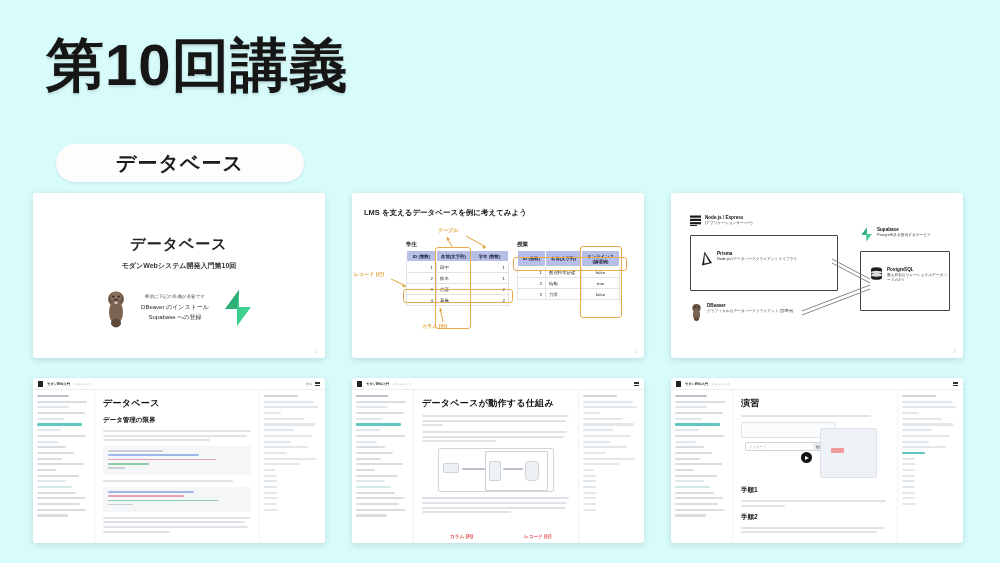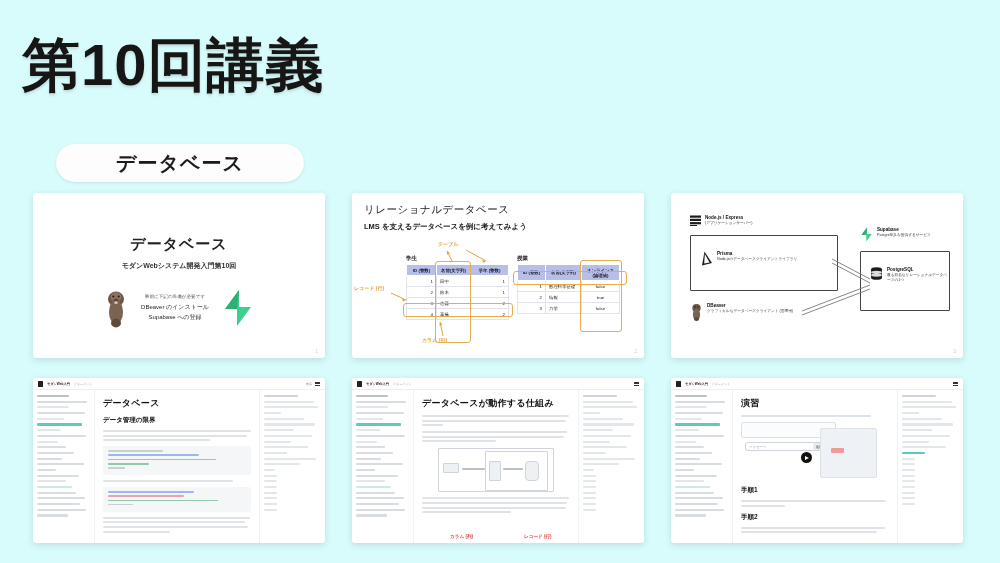--- a/index.html
+++ b/index.html
@@ -6,21 +6,21 @@
   html, body {
     width: 1000px; height: 563px;
     background: #d8fbfb;
     font-family: "Liberation Sans", "DejaVu Sans", sans-serif;
     overflow: hidden;
   }
   .page { position: relative; width: 1000px; height: 563px; background: #d8fbfb; }
 
   
   .hero-title {
-    position: absolute; left: 22px; top: 32px;
+    position: absolute; left: 46px; top: 32px;
     font-size: 58px; font-weight: 700; letter-spacing: 1px;
     color: #161616; line-height: 1.15;
     text-shadow: 0 2px 3px rgba(0,0,0,.13);
   }
   .hero-badge {
     position: absolute; left: 56px; top: 144px;
     width: 248px; height: 38px;
     background: #fdfdfd; border-radius: 19px;
     display: flex; align-items: center; justify-content: center;
     box-shadow: 0 1px 3px rgba(0,0,0,.10);
@@ -156,21 +156,20 @@
         </div>
         <svg class="supa-logo" viewBox="0 0 34 38">
           <path d="M18 1 L4 20 h12 v17 L30 18 H18 Z" fill="#3ecf8e"></path>
           <path d="M18 1 L4 20 h12 Z" fill="#2fae76"></path>
         </svg>
       </div>
       <div class="pagenum">1</div>
     </div>
 
     <div class="card s2">
-      <div class="s2-title">リレーショナルデータベース</div>
       <div class="s2-sub">LMS を支えるデータベースを例に考えてみよう</div>
 
       <div class="s2-stage">
 
         <div class="anno" style="left:74px; top:0px;">テーブル</div>
         <div class="anno" style="left:-10px; top:44px;">レコード (行)</div>
         <div class="anno" style="left:58px; top:96px;">カラム (列)</div>
 
         <svg class="arrow" style="left:82px; top:7px;" width="30" height="14">
           <path d="M6 13 L1 3" stroke="#e2a33c" stroke-width="1" fill="none"></path>

